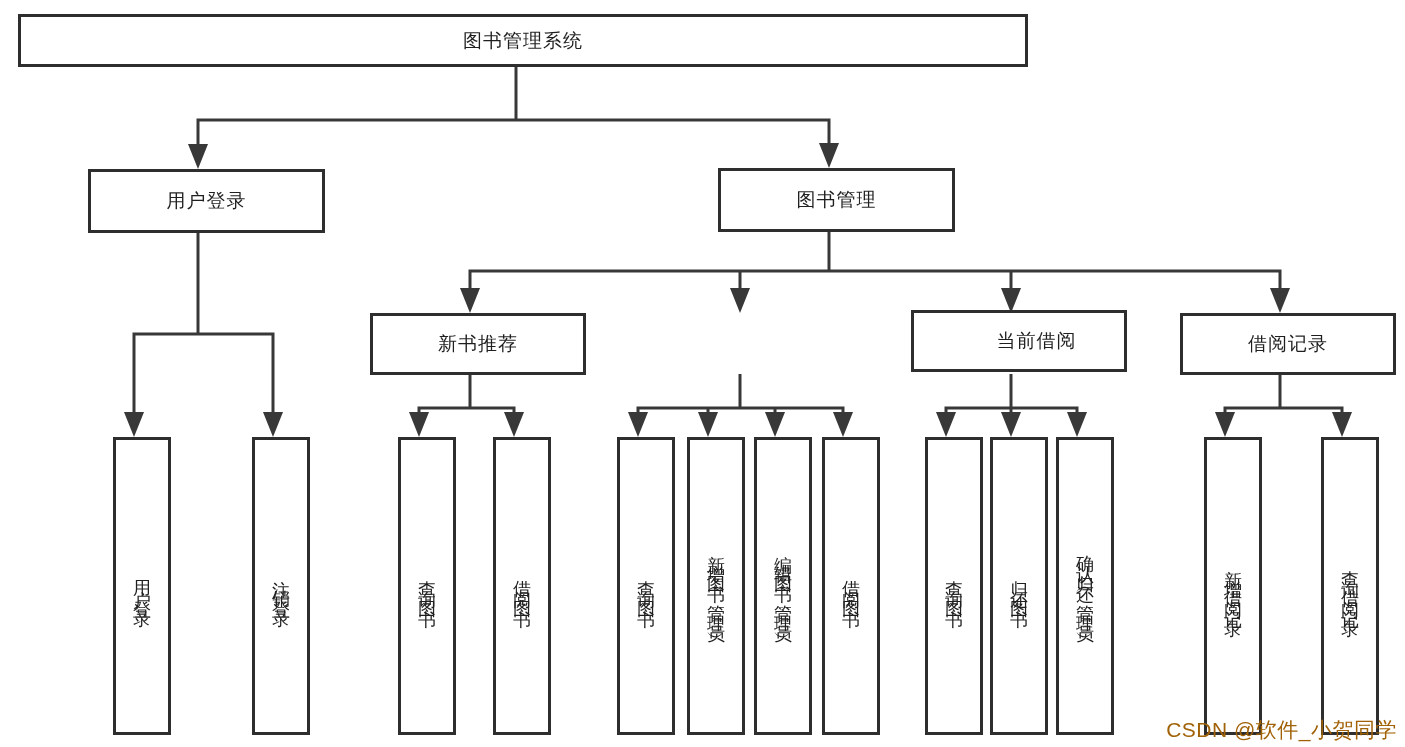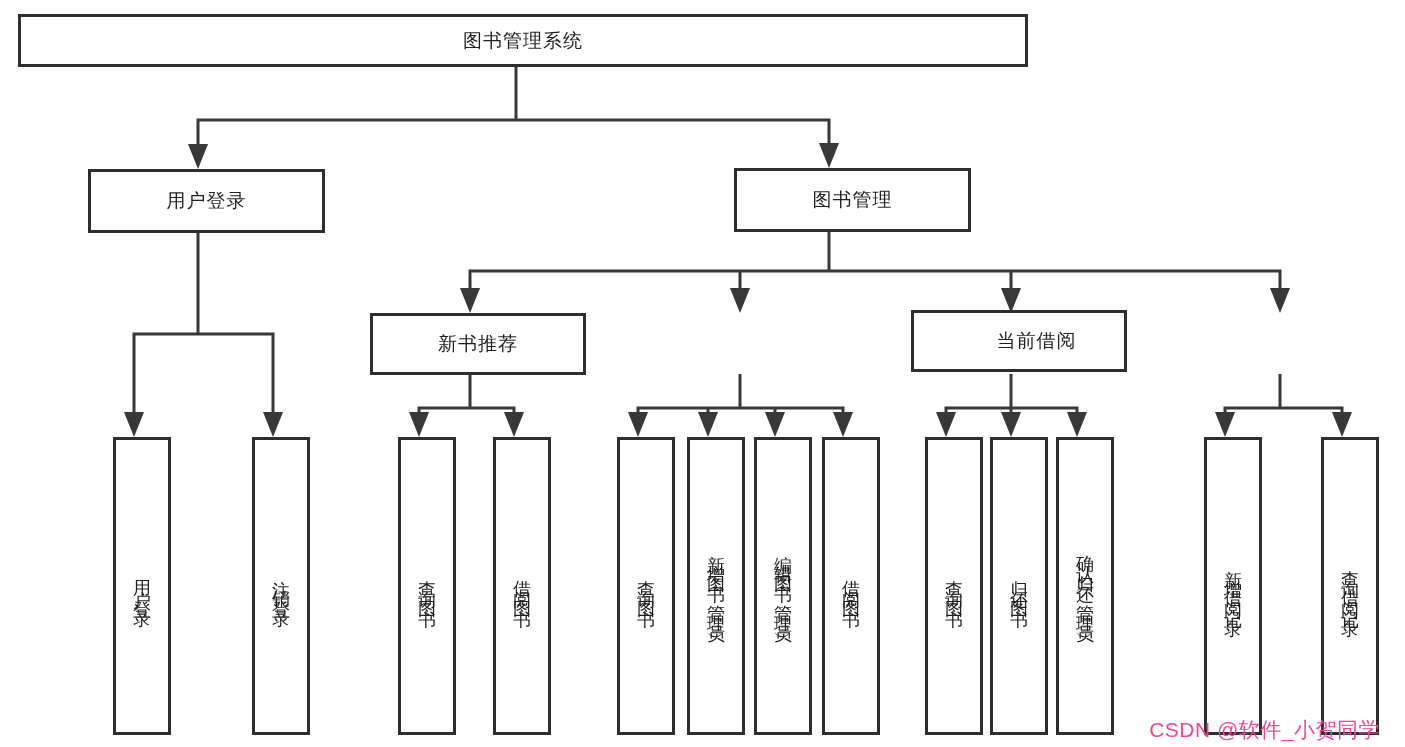--- a/index.html
+++ b/index.html
@@ -43,24 +43,24 @@
     width: 58px;
     height: 298px;
     writing-mode: vertical-rl;
     text-orientation: mixed;
     font-size: 18px;
     letter-spacing: 10px;
     line-height: 1;
   }
   .watermark {
     position: absolute;
-    right: 25px;
+    right: 8px;
     bottom: 3px;
     font-size: 21px;
-    color: #ec4899;
+    color: #a16207;
     letter-spacing: 0.5px;
     z-index: 5;
     white-space: nowrap;
   }
 </style>
 </head>
 <body>
 
 <div class="canvas">
 
@@ -124,29 +124,32 @@
     </g>
   </svg>
 
   <div class="node hbox" style="left:10px; top:14px; width:1010px; height:53px;">
     <span>图书管理系统</span>
   </div>
 
   <div class="node hbox" style="left:80px; top:169px; width:237px; height:64px;">
     <span>用户登录</span>
   </div>
-  <div class="node hbox" style="left:726px; top:168px; width:237px; height:64px;">
+  <div class="node hbox" style="left:710px; top:168px; width:237px; height:64px;">
     <span>图书管理</span>
   </div>
 
   <div class="node hbox" style="left:362px; top:313px; width:216px; height:62px;text-align:center;">
     <span>新书推荐</span>
   </div>
   <div class="node hbox" style="left:903px; top:310px; width:216px; height:62px;padding-left:35px;">
     <span>当前借阅</span>
+  </div>
+  <div class="node hbox" style="left:1172px; top:313px; width:216px; height:62px;">
+    <span>借阅记录</span>
   </div>
 
   <div class="node vbox" style="left:105px;">
     <span>用户登录</span>
   </div>
   <div class="node vbox" style="left:244px;">
     <span>注销登录</span>
   </div>
 
   <div class="node vbox" style="left:390px;">

